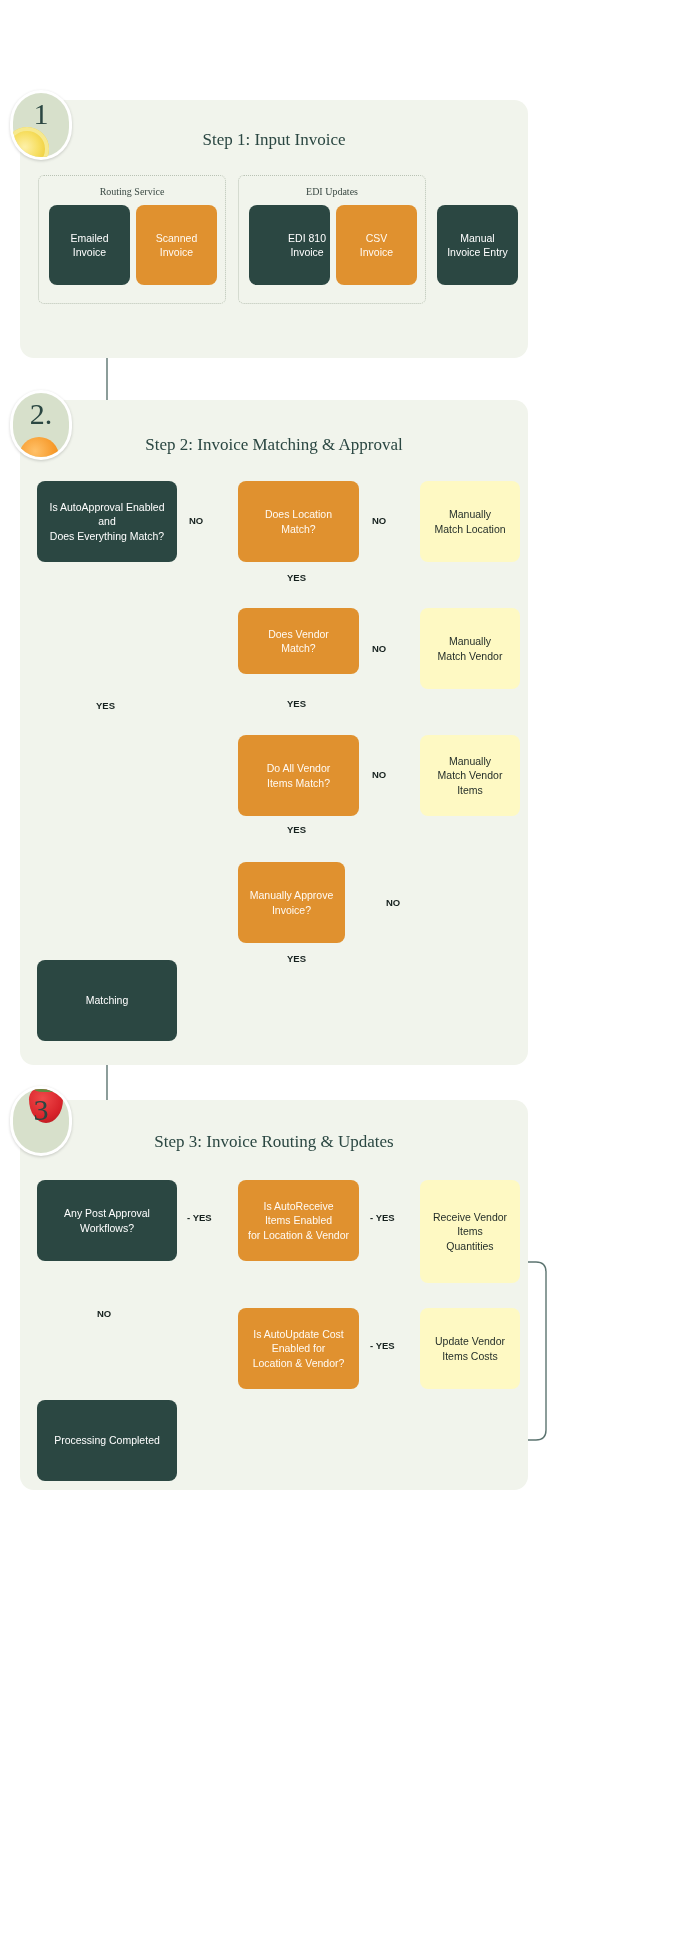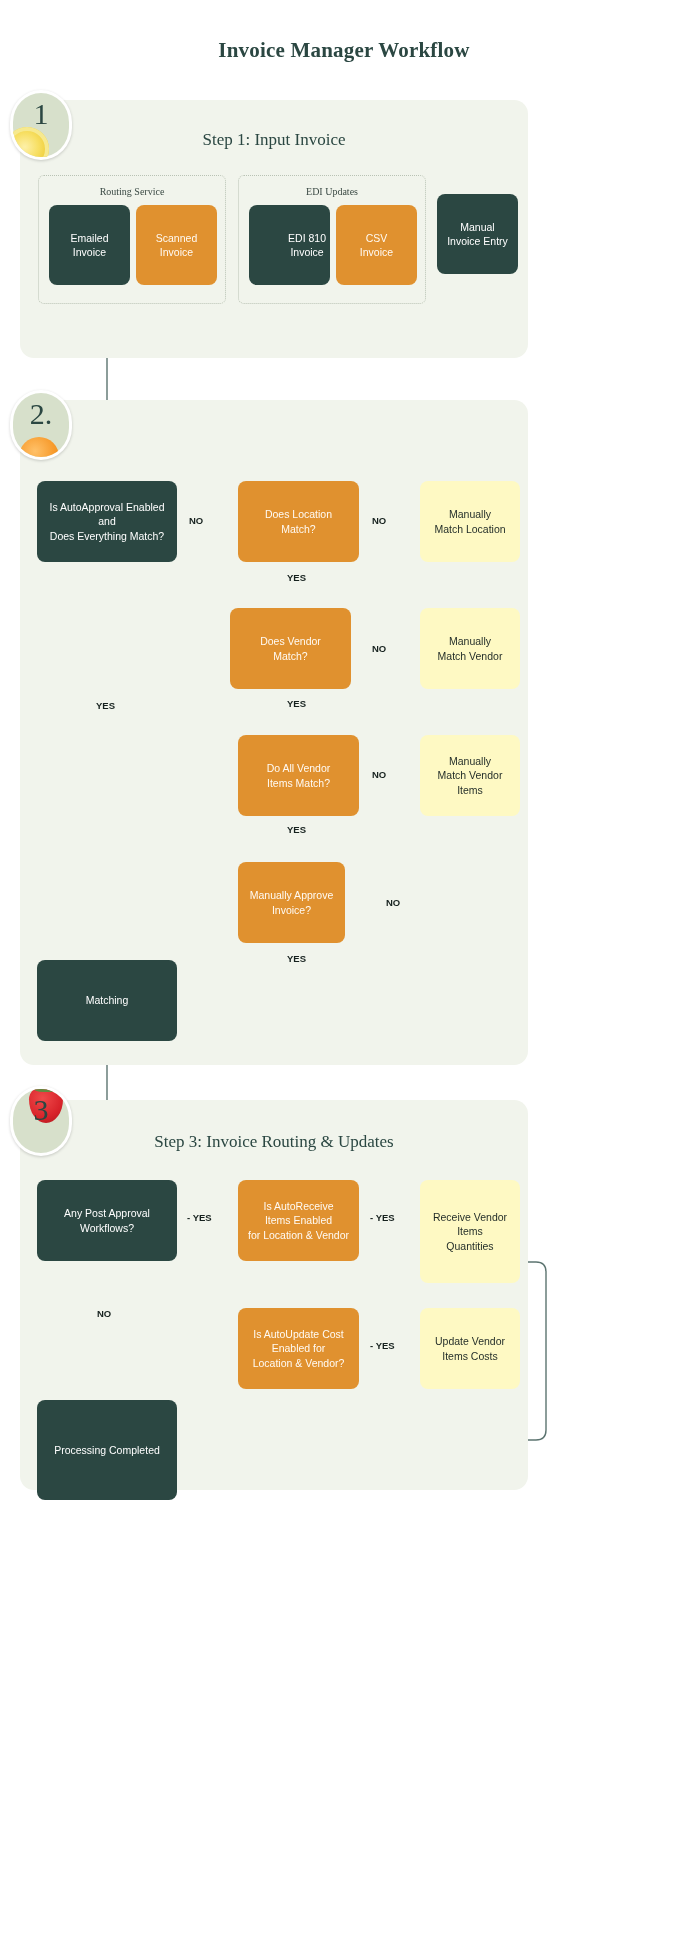--- a/index.html
+++ b/index.html
@@ -76,21 +76,20 @@
     position:absolute;font-size:9.5px;font-weight:bold;color:#16211e;
     background:#f1f4ec;padding:0 2px;white-space:nowrap;
   }
   svg.links{position:absolute;left:0;top:0;width:688px;height:1940px;pointer-events:none;}
 </style>
 </head>
 <body>
 
 <div id="stage">
 
-  <div class="title">Invoice Manager Workflow</div>
 
   <svg class="links" viewBox="0 0 688 1940">
     <defs>
       <marker id="ah" markerWidth="9" markerHeight="9" refX="7" refY="3.2" orient="auto">
         <path d="M0,0 L7.5,3.2 L0,6.4" fill="none" stroke="#5c7470" stroke-width="1.3"></path>
       </marker>
     </defs>
     <g fill="none" stroke="#5c7470" stroke-width="1.4">
 
       <path d="M89,298 V320"></path>
@@ -174,41 +173,42 @@
   </div>
   <div class="node orange" style="left:136px;top:205px;width:81px;height:80px;">
     <span>Scanned<br>Invoice</span>
   </div>
   <div class="node dark" style="left:249px;top:205px;width:81px;height:80px;justify-content:flex-end;">
     <span>EDI 810<br>Invoice</span>
   </div>
   <div class="node orange" style="left:336px;top:205px;width:81px;height:80px;">
     <span>CSV<br>Invoice</span>
   </div>
-  <div class="node dark" style="left:437px;top:194px;width:81px;height:80px;">
+  <div class="node dark" style="left:437px;top:205px;width:81px;height:80px;">
     <span>Manual<br>Invoice Entry</span>
   </div>
 
   <div class="panel" style="left:20px;top:400px;width:508px;height:665px;"></div>
   <div class="badge" style="left:10px;top:390px;">
     <span class="fruit orange"></span>
     <span class="num">2.</span>
   </div>
+  <div class="panel-title" style="left:20px;top:435px;width:508px;">Step 2: Invoice Matching &amp; Approval</div>
 
   <div class="node dark" style="left:37px;top:481px;width:140px;height:81px;">
     <span>Is AutoApproval Enabled<br>and<br>Does Everything Match?</span>
   </div>
   <div class="node orange" style="left:238px;top:481px;width:121px;height:81px;">
     <span>Does Location<br>Match?</span>
   </div>
   <div class="node mint" style="left:420px;top:481px;width:100px;height:81px;">
     <span>Manually<br>Match Location</span>
   </div>
 
-  <div class="node orange" style="left:230px;top:608px;width:121px;height:81px;">
+  <div class="node orange" style="left:238px;top:608px;width:121px;height:66px;">
     <span>Does Vendor<br>Match?</span>
   </div>
   <div class="node mint" style="left:420px;top:608px;width:100px;height:81px;">
     <span>Manually<br>Match Vendor</span>
   </div>
 
   <div class="node orange" style="left:238px;top:735px;width:121px;height:81px;">
     <span>Do All Vendor<br>Items Match?</span>
   </div>
   <div class="node mint" style="left:420px;top:735px;width:100px;height:81px;">
@@ -251,21 +251,21 @@
     <span>Receive Vendor<br>Items<br>Quantities</span>
   </div>
 
   <div class="node orange" style="left:238px;top:1308px;width:121px;height:81px;">
     <span>Is AutoUpdate Cost<br>Enabled for<br>Location &amp; Vendor?</span>
   </div>
   <div class="node mint" style="left:420px;top:1308px;width:100px;height:81px;">
     <span>Update Vendor<br>Items Costs</span>
   </div>
 
-  <div class="node dark" style="left:37px;top:1400px;width:140px;height:100px;">
+  <div class="node dark" style="left:37px;top:1400px;width:140px;height:81px;">
     <span>Processing Completed</span>
   </div>
 
   <div class="edge-label" style="left:185px;top:1212px;">- YES</div>
   <div class="edge-label" style="left:368px;top:1212px;">- YES</div>
   <div class="edge-label" style="left:368px;top:1340px;">- YES</div>
   <div class="edge-label" style="left:95px;top:1308px;">NO</div>
 
 </div>
 

